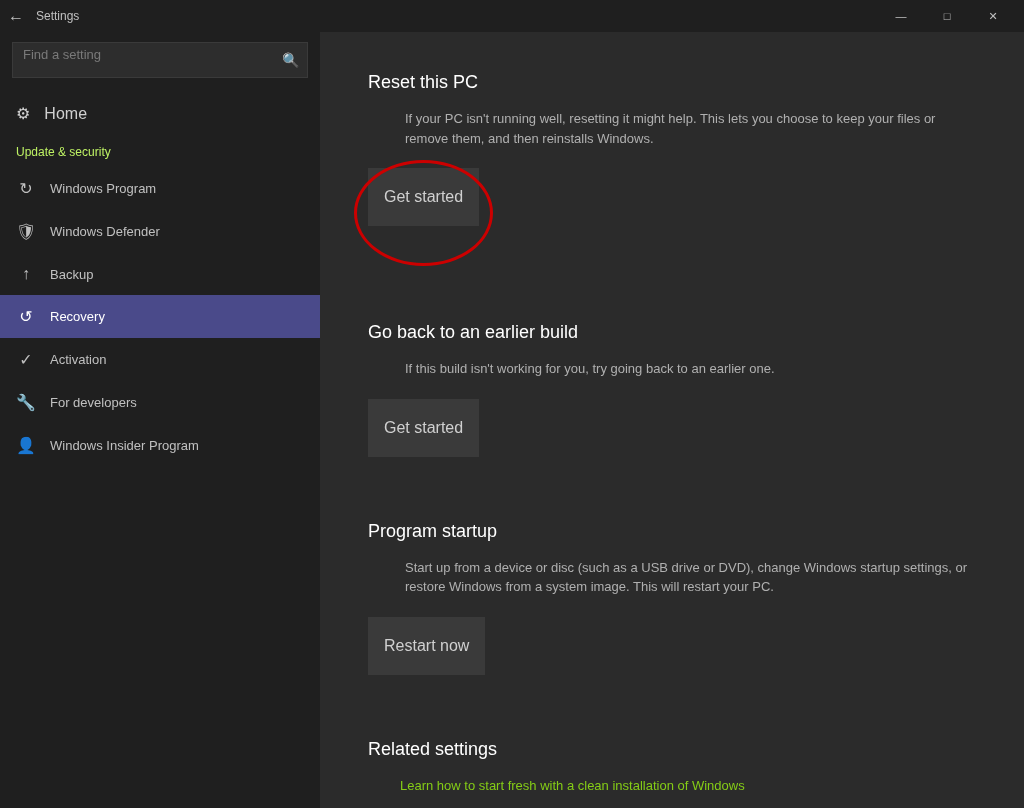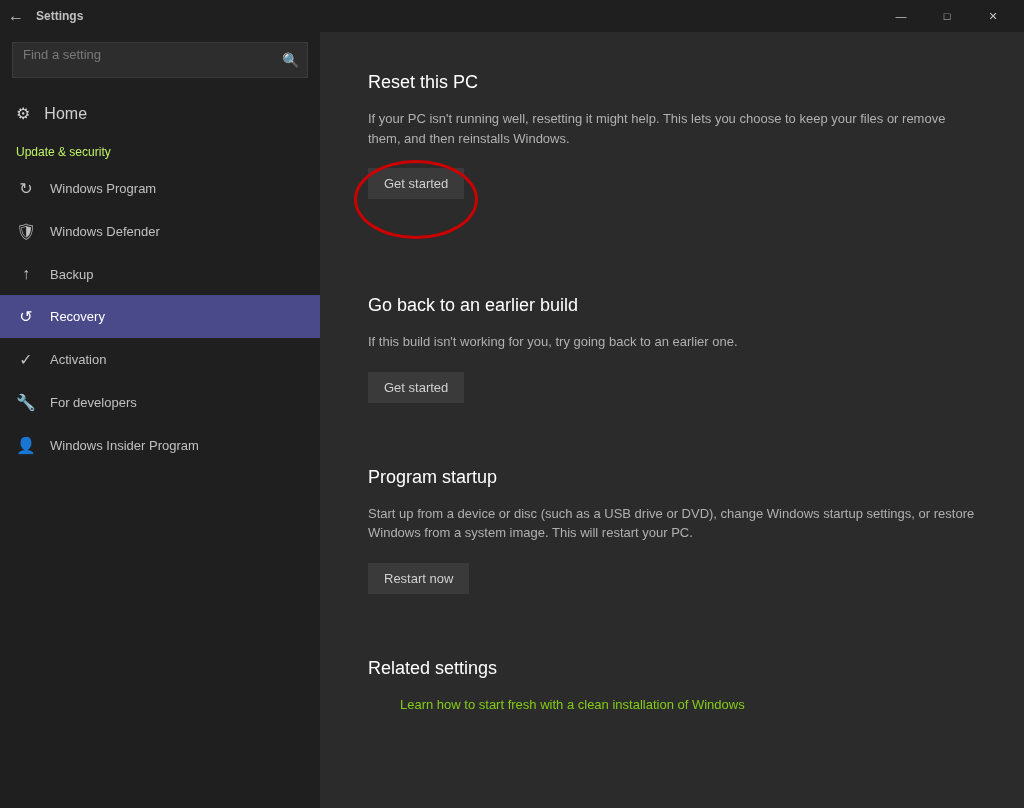--- a/index.html
+++ b/index.html
@@ -23,21 +23,20 @@
     .title-bar-back {
       color: #c0c0c0;
       font-size: 16px;
       margin-right: 12px;
       cursor: pointer;
     }
     .title-bar-title {
       color: #c0c0c0;
       font-size: 12px;
       flex: 1;
-      font-weight: bold;
     }
     .title-bar-controls {
       display: flex;
       gap: 0;
     }
     .title-bar-btn {
       width: 46px;
       height: 32px;
       display: flex;
       align-items: center;
@@ -133,28 +132,29 @@
       color: #ffffff;
       margin-bottom: 16px;
     }
 
     .section-description {
       font-size: 13px;
       color: #b0b0b0;
       line-height: 1.5;
       margin-bottom: 20px;
       max-width: 720px;
+      margin-left: 37px;
     }
 
     .action-btn {
       background: #3a3a3a;
       color: #d0d0d0;
       border: none;
-      padding: 8px 16px;
-      font-size: 13px;
+      padding: 20px 16px;
+      font-size: 16px;
       cursor: pointer;
       font-family: 'Segoe UI', Arial, sans-serif;
       margin-bottom: 32px;
     }
 
     
     .btn-circled {
       position: relative;
       display: inline-block;
       margin-bottom: 32px;

